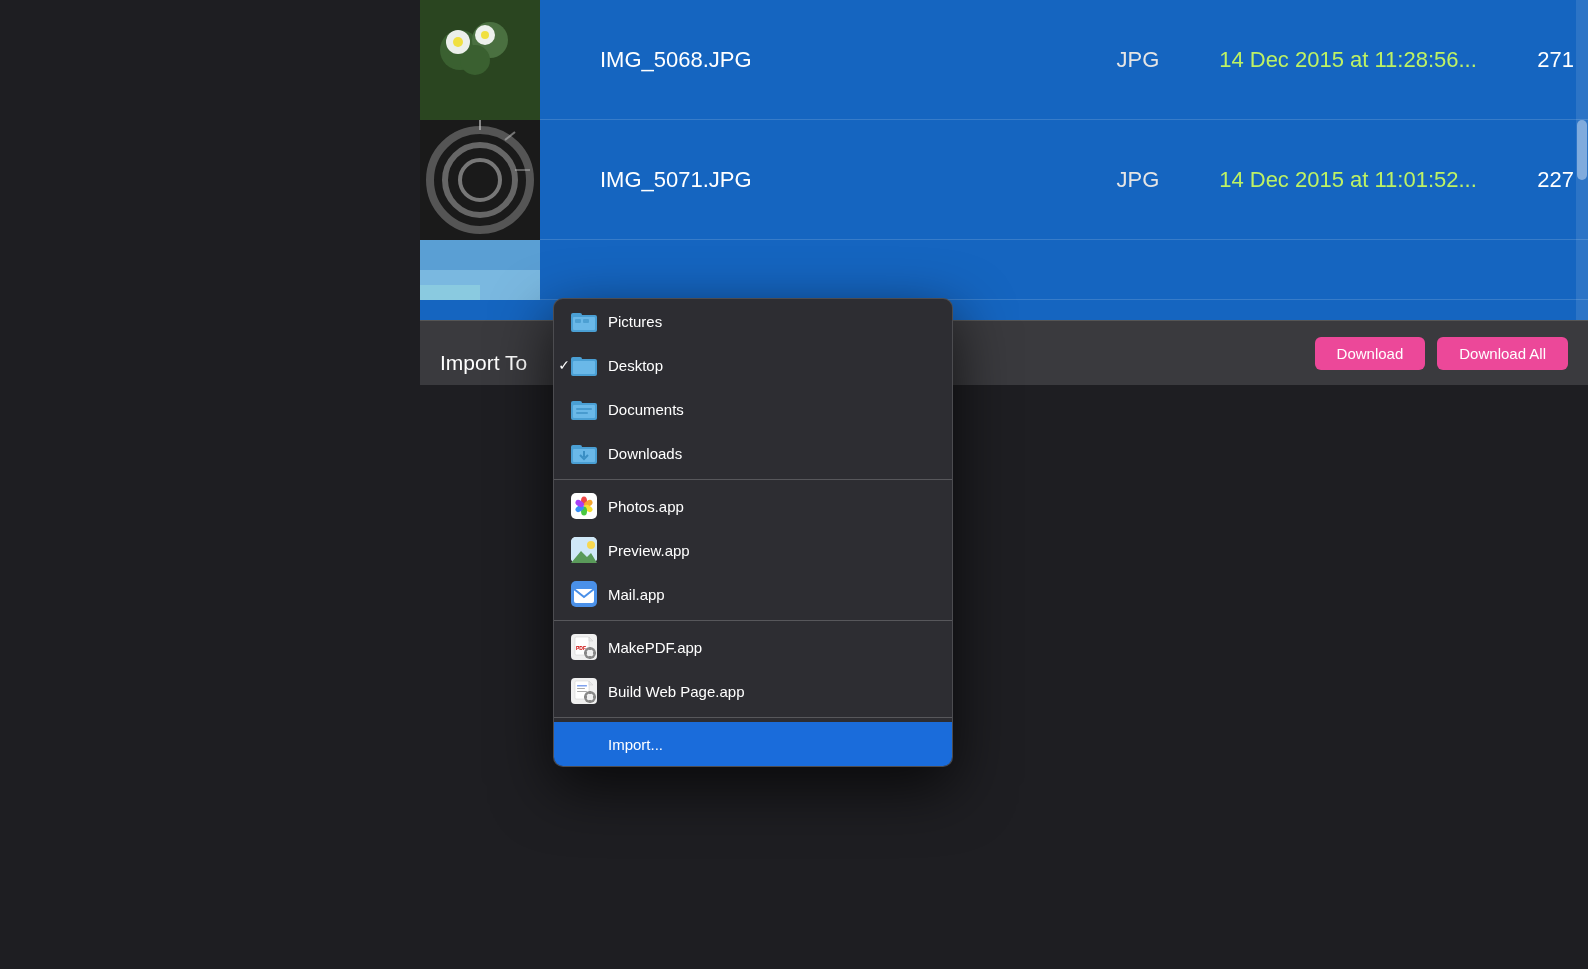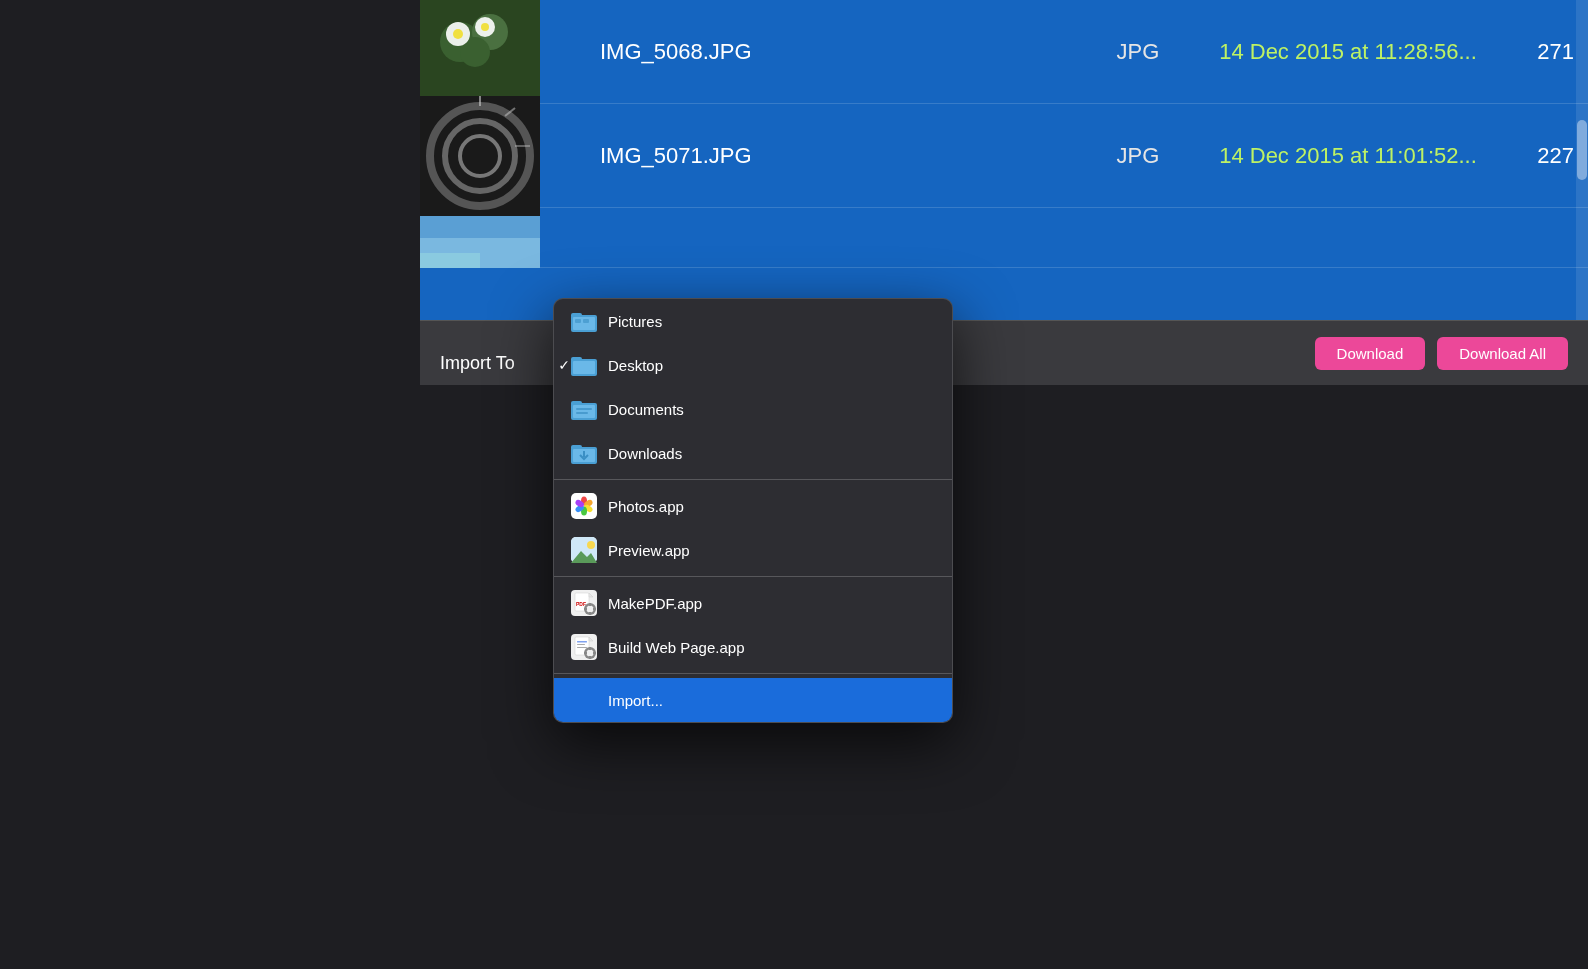--- a/index.html
+++ b/index.html
@@ -30,21 +30,21 @@
       top: 0;
       right: 0;
       height: 320px;
       background: #1565c0;
       overflow: hidden;
     }
 
     .file-row {
       display: flex;
       align-items: center;
-      height: 104px;
+      height: 120px;
       border-bottom: 1px solid rgba(255,255,255,0.15);
       padding: 0;
       color: white;
     }
 
     .file-row.partial {
       height: 60px;
     }
 
     .thumbnail {
@@ -122,21 +122,21 @@
       height: 65px;
       background: #3a3a3e;
       display: flex;
       align-items: center;
       padding: 0 20px;
       border-top: 1px solid #555;
     }
 
     .import-to-label {
       color: white;
-      font-size: 18px;
+      font-size: 21px;
       margin-right: 10px;
       margin-top: 20px;
     }
 
     .toolbar-spacer {
       flex: 1;
     }
 
     .toolbar-btn {
       background: #ec4899;
@@ -399,20 +399,32 @@
         <rect width="26" height="26" rx="5" fill="#e8f2f8"></rect>
 
         <rect x="0" y="0" width="26" height="26" rx="5" fill="#d0e8f8"></rect>
         <polygon points="0,26 10,14 16,20 20,16 26,26" fill="#5a9a5a"></polygon>
         <circle cx="20" cy="8" r="4" fill="#f8d850"></circle>
       </svg>
     </div>
     <span class="menu-item-text">Preview.app</span>
   </div>
 
+  <div class="menu-item">
+    <span class="checkmark"></span>
+    <div class="menu-icon">
+      <svg width="26" height="26" viewBox="0 0 26 26" xmlns="http://www.w3.org/2000/svg">
+        <rect width="26" height="26" rx="5" fill="#4a90e8"></rect>
+
+        <rect x="3" y="8" width="20" height="14" rx="2" fill="white"></rect>
+        <polyline points="3,8 13,16 23,8" fill="none" stroke="#4a90e8" stroke-width="2"></polyline>
+      </svg>
+    </div>
+    <span class="menu-item-text">Mail.app</span>
+  </div>
 
   <div class="menu-separator"></div>
 
   <div class="menu-item">
     <span class="checkmark"></span>
     <div class="menu-icon">
       <svg width="26" height="26" viewBox="0 0 26 26" xmlns="http://www.w3.org/2000/svg">
         <rect width="26" height="26" rx="4" fill="#f0f0f0"></rect>
         <rect x="4" y="3" width="14" height="18" rx="1" fill="white" stroke="#ccc" stroke-width="0.5"></rect>
         <polygon points="18,3 22,7 18,7" fill="#e8e8e8" stroke="#ccc" stroke-width="0.5"></polygon>

